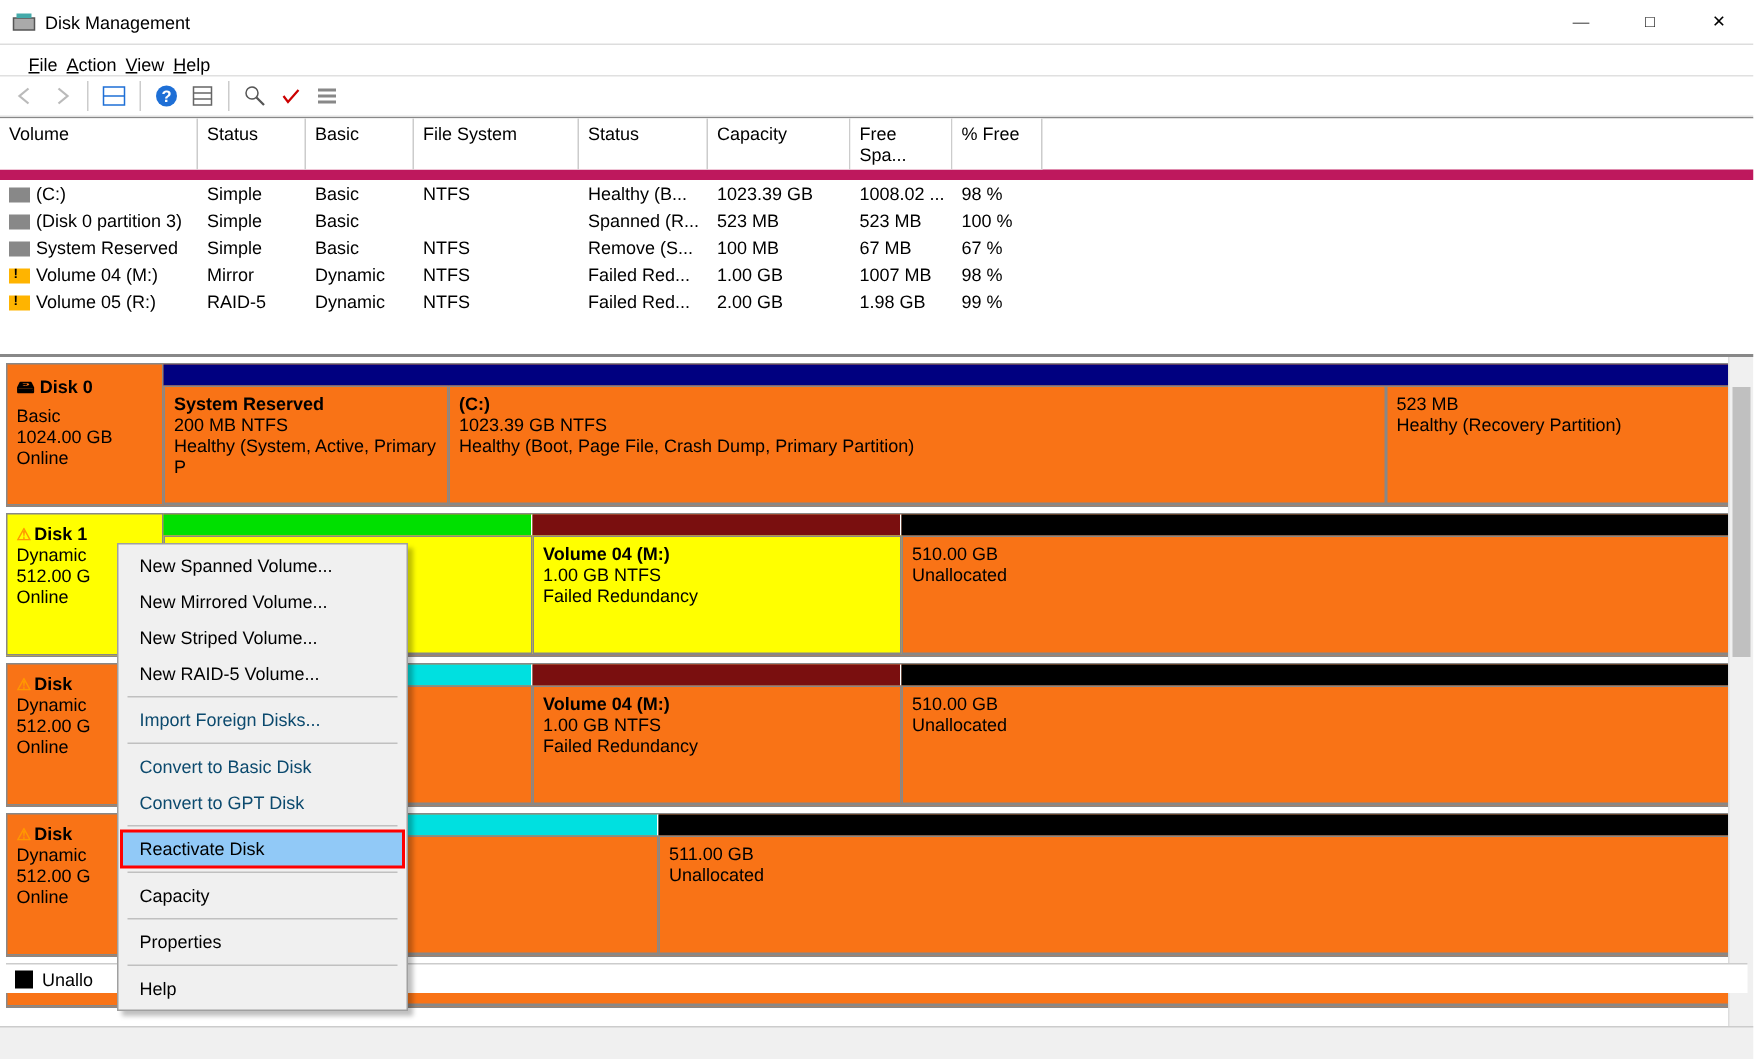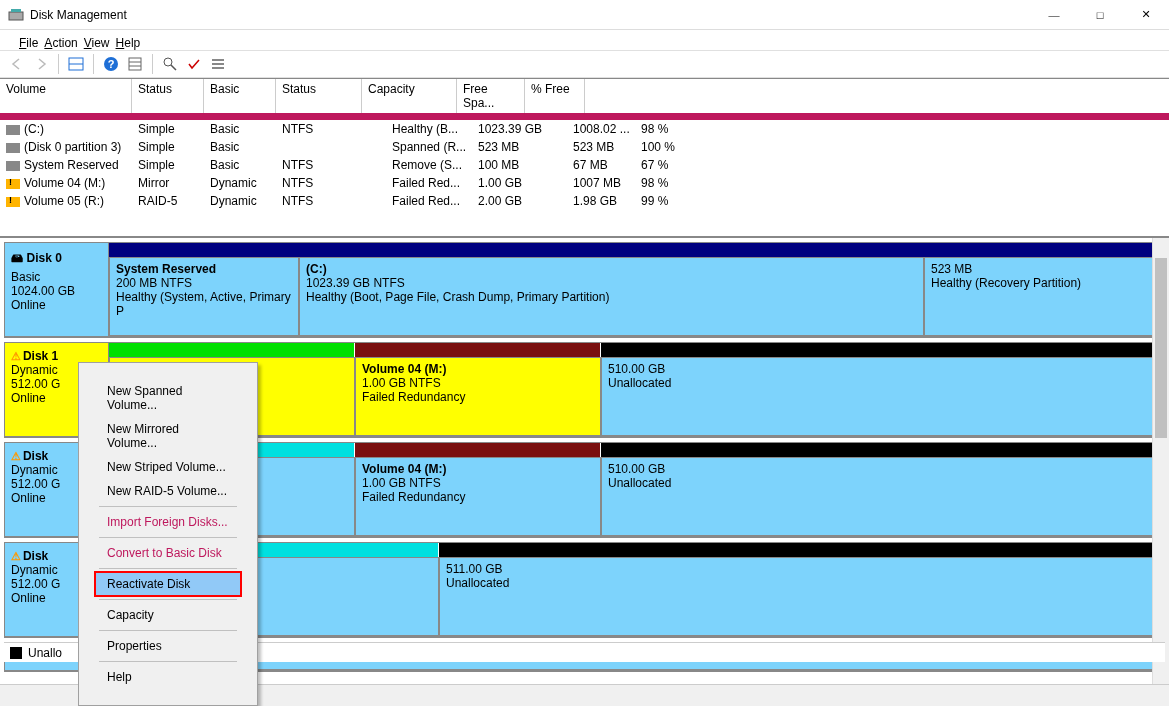--- a/index.html
+++ b/index.html
@@ -39,42 +39,42 @@
 .vicon { display: inline-block; width: 14px; height: 10px; vertical-align: middle; margin-right: 4px; }
 .vicon.drive { background: #888; }
 .vicon.warn { background: linear-gradient(45deg, #ffb400, #ffb400); position: relative; }
 .vicon.warn::after { content: "!"; position: absolute; left: 3px; top: -2px; font-size: 9px; font-weight: bold; color: #000; }
 
 
 .diskmap-wrap { border-top: 2px solid #888; height: 448px; position: relative; overflow: hidden; }
 .scrollbar-v { position: absolute; right: 0; top: 0; width: 17px; height: 100%; background: #f0f0f0; border-left: 1px solid #ddd; }
 .scrollbar-v .thumb { position: absolute; left: 2px; right: 2px; top: 20px; height: 180px; background: #c0c0c0; }
 
-.diskrow { display: flex; border-bottom: 1px solid #888; margin: 4px 4px 0 4px; background: #7dd3fc; }
+.diskrow { display: flex; border-bottom: 1px solid #888; margin: 4px 4px 0 4px; background: #f97316; }
 .diskrow .disklabel { width: 105px; padding: 6px 6px; border: 1px solid #888; font-size: 12px; }
 .diskrow .disklabel .dname { font-weight: bold; }
 .diskrow .disklabel.warn .dname::before { content: "⚠"; color: #ff9800; margin-right: 2px; font-size: 11px; }
 .diskrow .partitions { flex: 1; display: flex; flex-direction: column; border: 1px solid #888; border-left: none; }
 .headerstrip { height: 14px; display: flex; }
 .headerstrip > div { border-right: 1px solid #fff; }
 .bodyrow { flex: 1; display: flex; }
 .partition { border: 1px solid #888; padding: 4px 6px; font-size: 12px; overflow: hidden; }
 .partition .pname { font-weight: bold; }
 
 
 .legend { position: absolute; bottom: 22px; left: 4px; right: 4px; height: 20px; background: #fff; border-top: 1px solid #ccc; display: flex; align-items: center; gap: 6px; padding-left: 6px; font-size: 12px; }
 .legend .sw { width: 12px; height: 12px; display: inline-block; }
 
 
 .statusbar { position: absolute; bottom: 0; left: 0; right: 0; height: 22px; background: #f0f0f0; border-top: 1px solid #ccc; }
 
 
-.ctxmenu { position: absolute; left: 78px; top: 362px; width: 180px; background: #f0f0f0; border: 1px solid #a0a0a0; box-shadow: 3px 3px 3px rgba(0,0,0,0.25); z-index: 100; padding: 16px; }
+.ctxmenu { position: absolute; left: 78px; top: 362px; width: 194px; background: #f0f0f0; border: 1px solid #a0a0a0; box-shadow: 3px 3px 3px rgba(0,0,0,0.25); z-index: 100; padding: 2px; }
 .ctxmenu .item { padding: 5px 12px; font-size: 12px; }
-.ctxmenu .item.disabled { color: #be185d; }
+.ctxmenu .item.disabled { color: #0c4a6e; }
 .ctxmenu .item.highlight { background: #91c9f7; outline: 2px solid red; outline-offset: -1px; }
 .ctxmenu .sep { height: 1px; background: #c0c0c0; margin: 3px 4px; }
 
 
 .disk1label { background: #ffff00; }
 
 </style>
 </head>
 <body>
 
@@ -147,20 +147,21 @@
         <rect x="2" y="11" width="12" height="2" fill="#888"></rect>
       </svg>
     </div>
 </div>
 
 <div class="vollist">
   <div class="vollist-head">
     <div class="col col-vol">Volume</div>
     <div class="col col-layout">Status</div>
     <div class="col col-type">Basic</div>
+    <div class="col col-fs">File System</div>
     <div class="col col-status">Status</div>
     <div class="col col-cap">Capacity</div>
     <div class="col col-free">Free Spa...</div>
     <div class="col col-pct">% Free</div>
   </div>
   <div class="vollist-body" id="volbody">
       <div class="volrow">
         <div class="cell col-vol"><span class="vicon drive"></span>(C:)</div>
         <div class="cell col-layout">Simple</div>
         <div class="cell col-type">Basic</div>
@@ -357,20 +358,21 @@
 
 <div class="ctxmenu">
   <div class="item">New Spanned Volume...</div>
   <div class="item">New Mirrored Volume...</div>
   <div class="item">New Striped Volume...</div>
   <div class="item">New RAID-5 Volume...</div>
   <div class="sep"></div>
   <div class="item disabled">Import Foreign Disks...</div>
   <div class="sep"></div>
   <div class="item disabled">Convert to Basic Disk</div>
+  <div class="item disabled">Convert to GPT Disk</div>
   <div class="sep"></div>
   <div class="item highlight">Reactivate Disk</div>
   <div class="sep"></div>
   <div class="item">Capacity</div>
   <div class="sep"></div>
   <div class="item">Properties</div>
   <div class="sep"></div>
   <div class="item">Help</div>
 </div>
 

